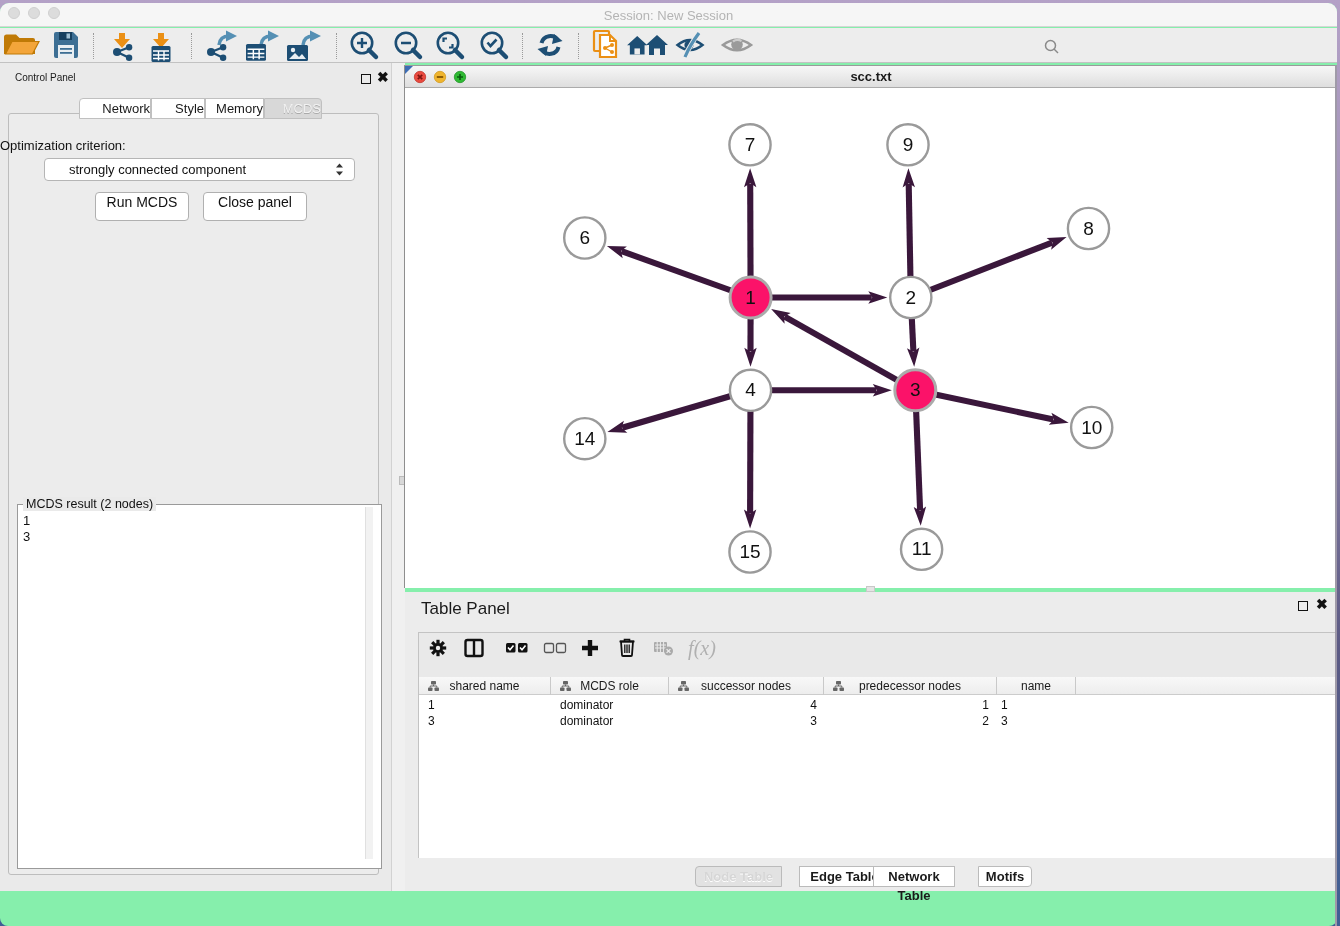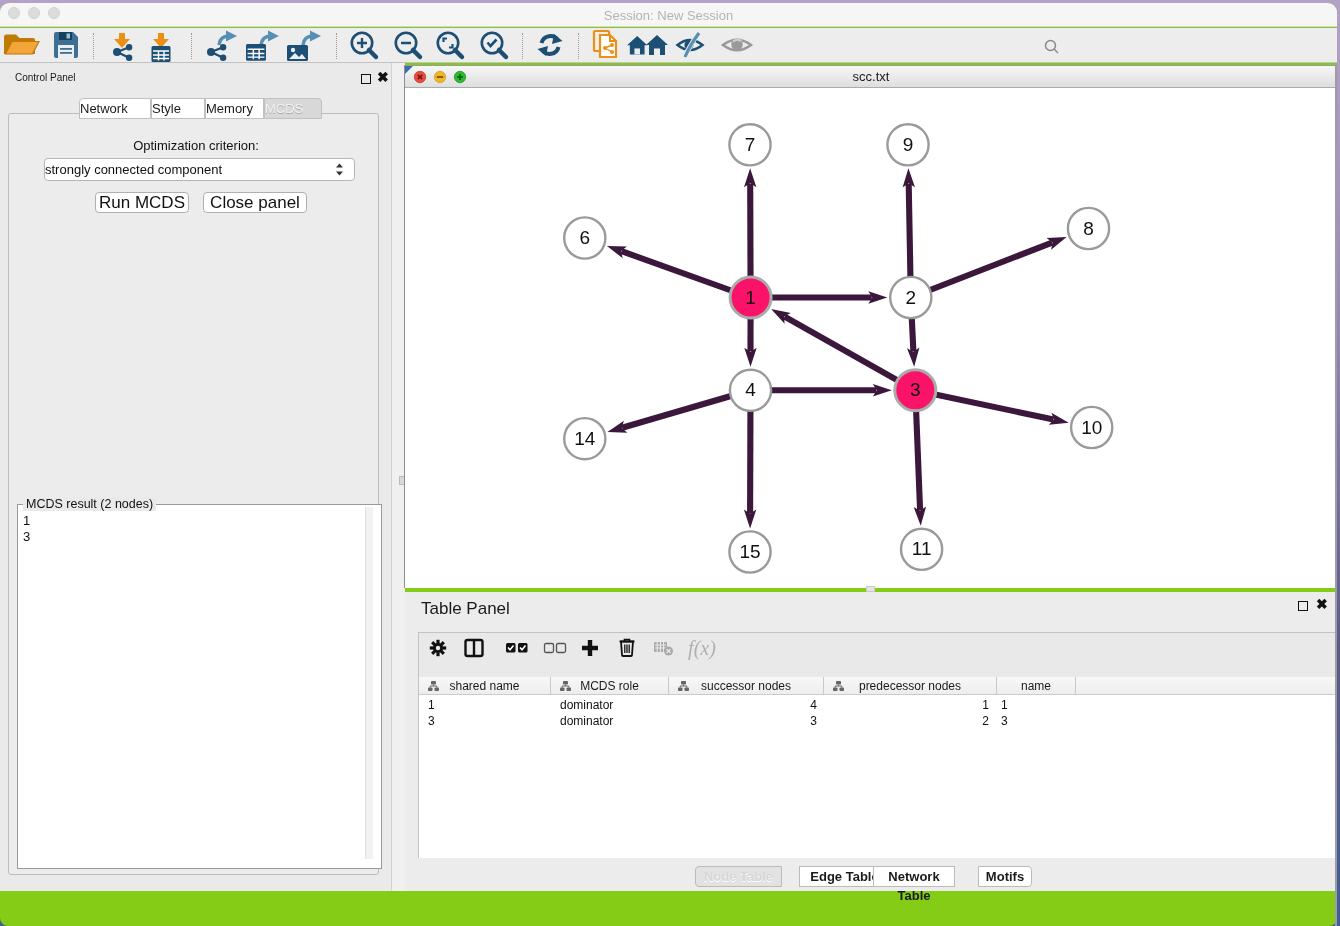--- a/index.html
+++ b/index.html
@@ -1,45 +1,45 @@
 <!DOCTYPE html>
 <html><head><meta charset="utf-8">
 <style>
 *{margin:0;padding:0;box-sizing:border-box}
 html,body{width:1340px;height:926px;overflow:hidden;font-family:"Liberation Sans",sans-serif}
 body{background:linear-gradient(180deg,#b4a1c7 0%,#9c8fb4 30%,#5c5a84 70%,#3f5f95 100%)}
-#win{position:absolute;left:0;top:3px;width:1337px;height:923px;background:#84cc16;border-radius:9px 9px 8px 8px;overflow:hidden}
+#win{position:absolute;left:0;top:3px;width:1337px;height:923px;background:#86efac;border-radius:9px 9px 8px 8px;overflow:hidden}
 
 #titlebar{position:absolute;left:0;top:0;width:100%;height:24px;background:#f6f6f6;border-bottom:1px solid #d6d6d6}
 .tl{position:absolute;top:4px;width:12px;height:12px;border-radius:50%;background:#dcdcdc;border:1px solid #cfcfcf}
 #apptitle{position:absolute;top:5px;width:100%;text-align:center;color:#b4b4b4;font-size:13px}
 
 #toolbar{position:absolute;left:0;top:25px;width:100%;height:35px;background:#ededed;border-bottom:1px solid #c2c2c2}
 .sep{position:absolute;top:5px;height:26px;width:0;border-left:1px dotted #9a9a9a}
 
 #leftdock{position:absolute;left:0;top:60px;width:392px;height:828px;background:#eaeaea;border-right:1px solid #d2d2d2}
 #cphead{position:absolute;left:15px;top:9px;font-size:10px;color:#1a1a1a}
 .dockbtn{position:absolute;top:11px;width:10px;height:10px;border:1.5px solid #111}
 .dockx{position:absolute;top:6px;font-size:14px;font-weight:bold;color:#111}
 #cppanel{position:absolute;left:8px;top:50px;width:371px;height:762px;background:#ececec;border:1px solid #bdbdbd;border-radius:3px}
-.tab{position:absolute;top:35px;height:21px;background:#fff;border:1px solid #c0c0c0;font-size:13px;color:#1a1a1a;text-align:left;line-height:20px}
-#optlabel{position:absolute;left:0;top:75px;width:392px;text-align:center;font-size:13px;color:#111}
-#dropdown{position:absolute;left:44px;top:95px;width:311px;height:23px;background:#fff;border:1px solid #b5b5b5;border-radius:4px;font-size:13px;line-height:21px;padding-left:0;color:#111}
-.btn{position:absolute;top:129px;height:21px;background:#fff;border:1px solid #b0b0b0;border-radius:4px;font-size:17px;text-align:center;line-height:19px;color:#111}
+.tab{position:absolute;top:35px;height:21px;background:#fff;border:1px solid #c0c0c0;font-size:13px;color:#1a1a1a;text-align:right;line-height:20px}
+#optlabel{position:absolute;left:0;top:75px;width:392px;font-size:13px;color:#111}
+#dropdown{position:absolute;left:44px;top:95px;width:311px;height:23px;background:#fff;border:1px solid #b5b5b5;border-radius:4px;font-size:13px;line-height:21px;padding-left:24px;color:#111}
+.btn{position:absolute;top:129px;height:29px;background:#fff;border:1px solid #b0b0b0;border-radius:4px;font-size:14px;text-align:center;line-height:19px;color:#111}
 #fieldset{position:absolute;left:17px;top:441px;width:365px;height:365px;border:1px solid #9a9a9a;background:#fff}
 #fslegend{position:absolute;left:5px;top:-8px;background:#eaeaea;font-size:12.5px;padding:0 3px;color:#111}
 #fstext{position:absolute;left:5px;top:8px;font-size:13px;line-height:16px;color:#111}
 #fsscroll{position:absolute;right:8px;top:2px;width:8px;height:352px;background:#f2f2f2;border-left:1px solid #e0e0e0}
 
 #vsplit{position:absolute;left:392px;top:60px;width:13px;height:828px;background:#f0f0f0}
 #vshandle{position:absolute;left:7px;top:413px;width:6px;height:9px;background:#d8d8d8;border:1px solid #bbb}
 
 #netwin{position:absolute;left:404px;top:62px;width:933px;height:523px;border-left:1px solid #8e8e8e;border-top:1px solid #9a9a9a;background:#fff}
 #nettitle{position:absolute;left:0;top:0;width:100%;height:22px;background:linear-gradient(#f7f7f7,#dedede);border-bottom:1px solid #ababab}
-#netname{position:absolute;top:3px;width:100%;text-align:center;font-size:13px;font-weight:normal;color:#1a1a1a}
+#netname{position:absolute;top:3px;width:100%;text-align:center;font-size:13px;font-weight:bold;color:#1a1a1a}
 #graph{position:absolute;left:405px;top:85px}
 #canvhandle{position:absolute;left:866px;top:583px;width:9px;height:6px;background:#e4e4e4;border:1px solid #c8c8c8}
 
 #tablepanel{position:absolute;left:405px;top:589px;width:935px;height:299px;background:#ececec}
 #tphead{position:absolute;left:16px;top:7px;font-size:17px;color:#1a1a1a}
 #tpcontainer{position:absolute;left:13px;top:40px;width:1319px;height:226px;border:1px solid #c3c3c3;background:#e9e9e9}
 #tptoolbar{position:absolute;left:0;top:0;width:100%;height:43px}
 #tptable{position:absolute;left:0;top:44px;width:1317px;height:181px;background:#fff}
 #thead{position:absolute;left:0;top:0;width:100%;height:18px;background:linear-gradient(#f8f8f8,#ededed);border-bottom:1px solid #cccccc}
 .th{position:absolute;top:0;height:18px;border-right:1px solid #c9c9c9;font-size:12px;color:#1a1a1a;text-align:center;line-height:18px}

